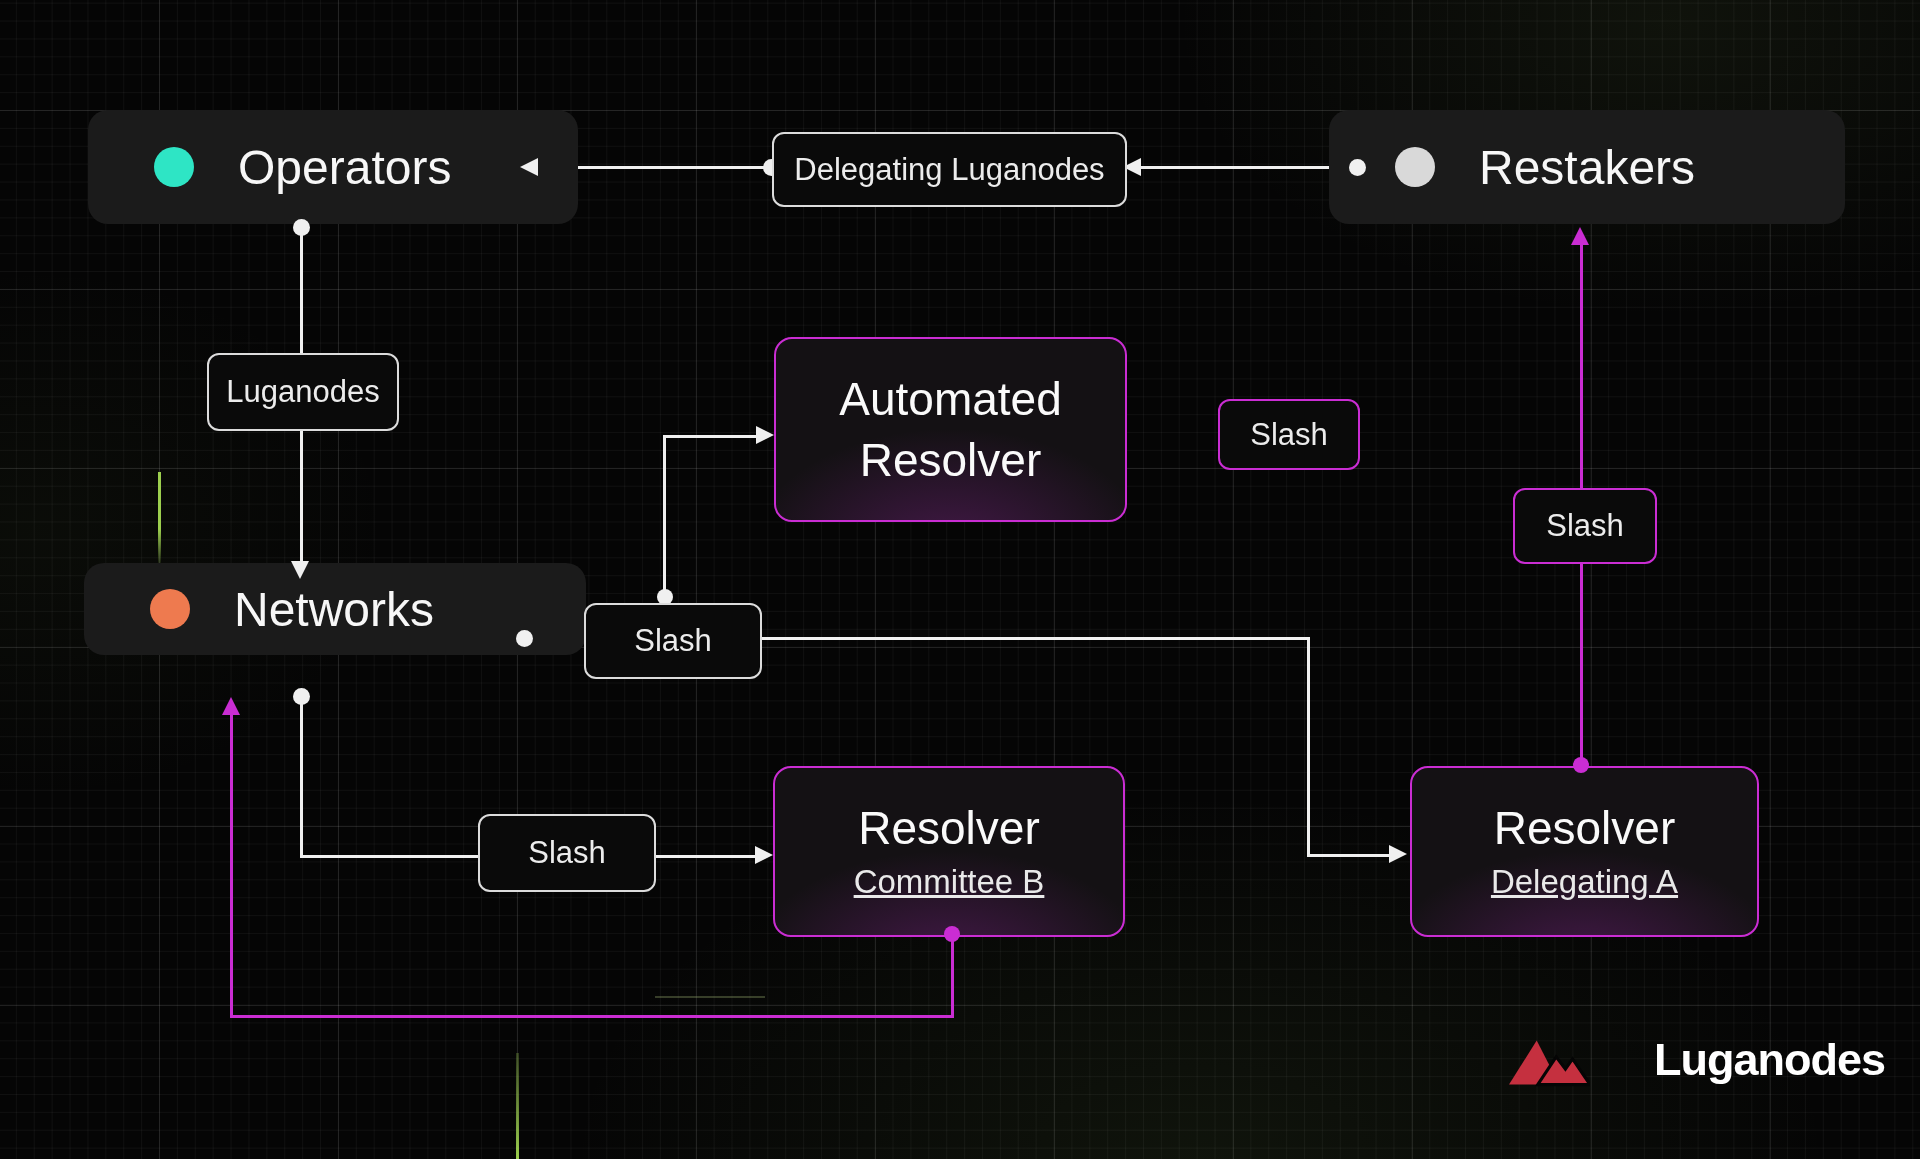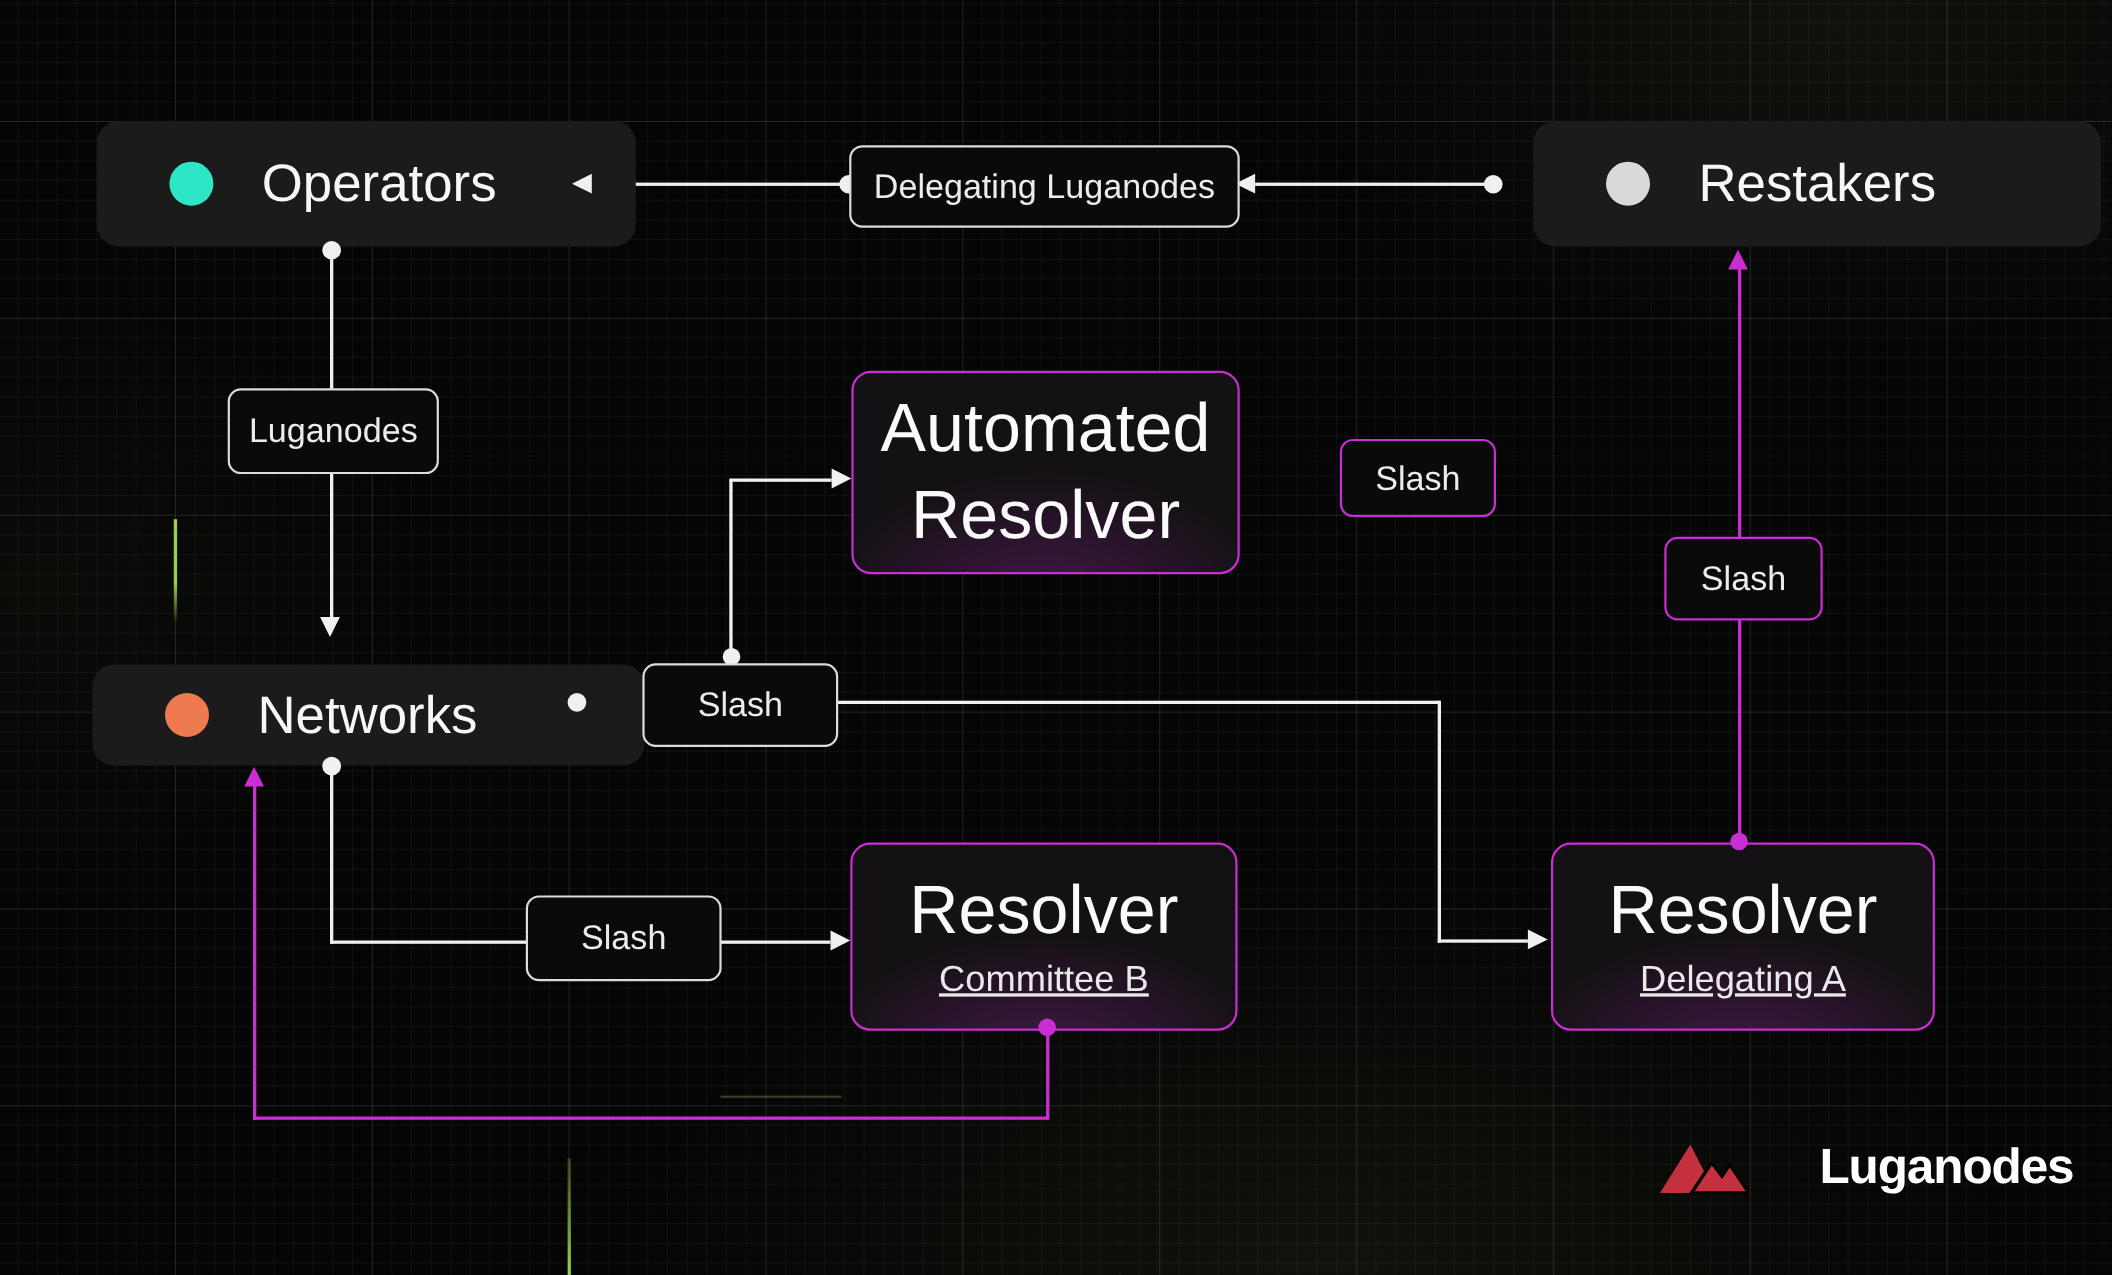--- a/index.html
+++ b/index.html
@@ -51,21 +51,21 @@
     display:flex;align-items:center;justify-content:center;
     font-size:31px;color:#ececec;
   }
   .tag.m{border-color:var(--magenta,#ca2dd3);}
   
   .rbox{
     position:absolute;z-index:3;border:2px solid var(--magenta,#c12cc9);border-radius:18px;
     background:radial-gradient(80% 95% at 50% 118%, rgba(128,34,138,0.45), rgba(18,15,19,0) 72%),#141114;
     display:flex;flex-direction:column;align-items:center;justify-content:center;gap:10px;
   }
-  .rbox .l1{font-size:62px;font-weight:400;color:#fafafa;line-height:1.1;}
+  .rbox .l1{font-size:46px;font-weight:400;color:#fafafa;line-height:1.1;}
   .rbox .l2{font-size:33px;font-weight:400;color:#e9e9e9;line-height:1.1;text-decoration:underline;}
   
   .logo{position:absolute;z-index:5;display:flex;align-items:center;gap:16px;}
   .logo-text{font-size:45px;font-weight:700;color:#ffffff;letter-spacing:-1px;margin-left:48px;}
 </style>
 </head>
 <body>
 
 <div class="canvas">
 
@@ -107,25 +107,25 @@
   <div class="arr up m" style="left:1571px;top:227px"></div>
 
   <div class="gline" style="left:158px;top:472px;width:3px;height:95px;background:linear-gradient(180deg,var(--green-accent,#9ccf4e) 60%,rgba(156,207,78,0))"></div>
   <div class="gline" style="left:516px;top:1053px;width:3px;height:106px;background:linear-gradient(180deg,rgba(156,207,78,0.25),var(--green-accent,#9ccf4e))"></div>
   <div class="gline" style="left:655px;top:996px;width:110px;height:2px;background:rgba(150,170,110,0.35)"></div>
 
   <div class="pill" style="left:88px;top:110px;width:424px;height:114px">
     <span class="dot dot-teal"></span>
     <span class="pill-label">Operators</span>
   </div>
-  <div class="pill" style="left:1394px;top:110px;width:450px;height:114px">
+  <div class="pill" style="left:1329px;top:110px;width:450px;height:114px">
     <span class="dot dot-gray"></span>
     <span class="pill-label">Restakers</span>
   </div>
-  <div class="pill" style="left:84px;top:604px;width:436px;height:92px">
+  <div class="pill" style="left:84px;top:563px;width:436px;height:92px">
     <span class="dot dot-orange"></span>
     <span class="pill-label">Networks</span>
   </div>
 
   <div class="rbox" style="left:774px;top:337px;width:349px;height:181px">
     <span class="l1">Automated</span>
     <span class="l1">Resolver</span>
   </div>
   <div class="rbox" style="left:773px;top:766px;width:348px;height:167px">
     <span class="l1">Resolver</span>

